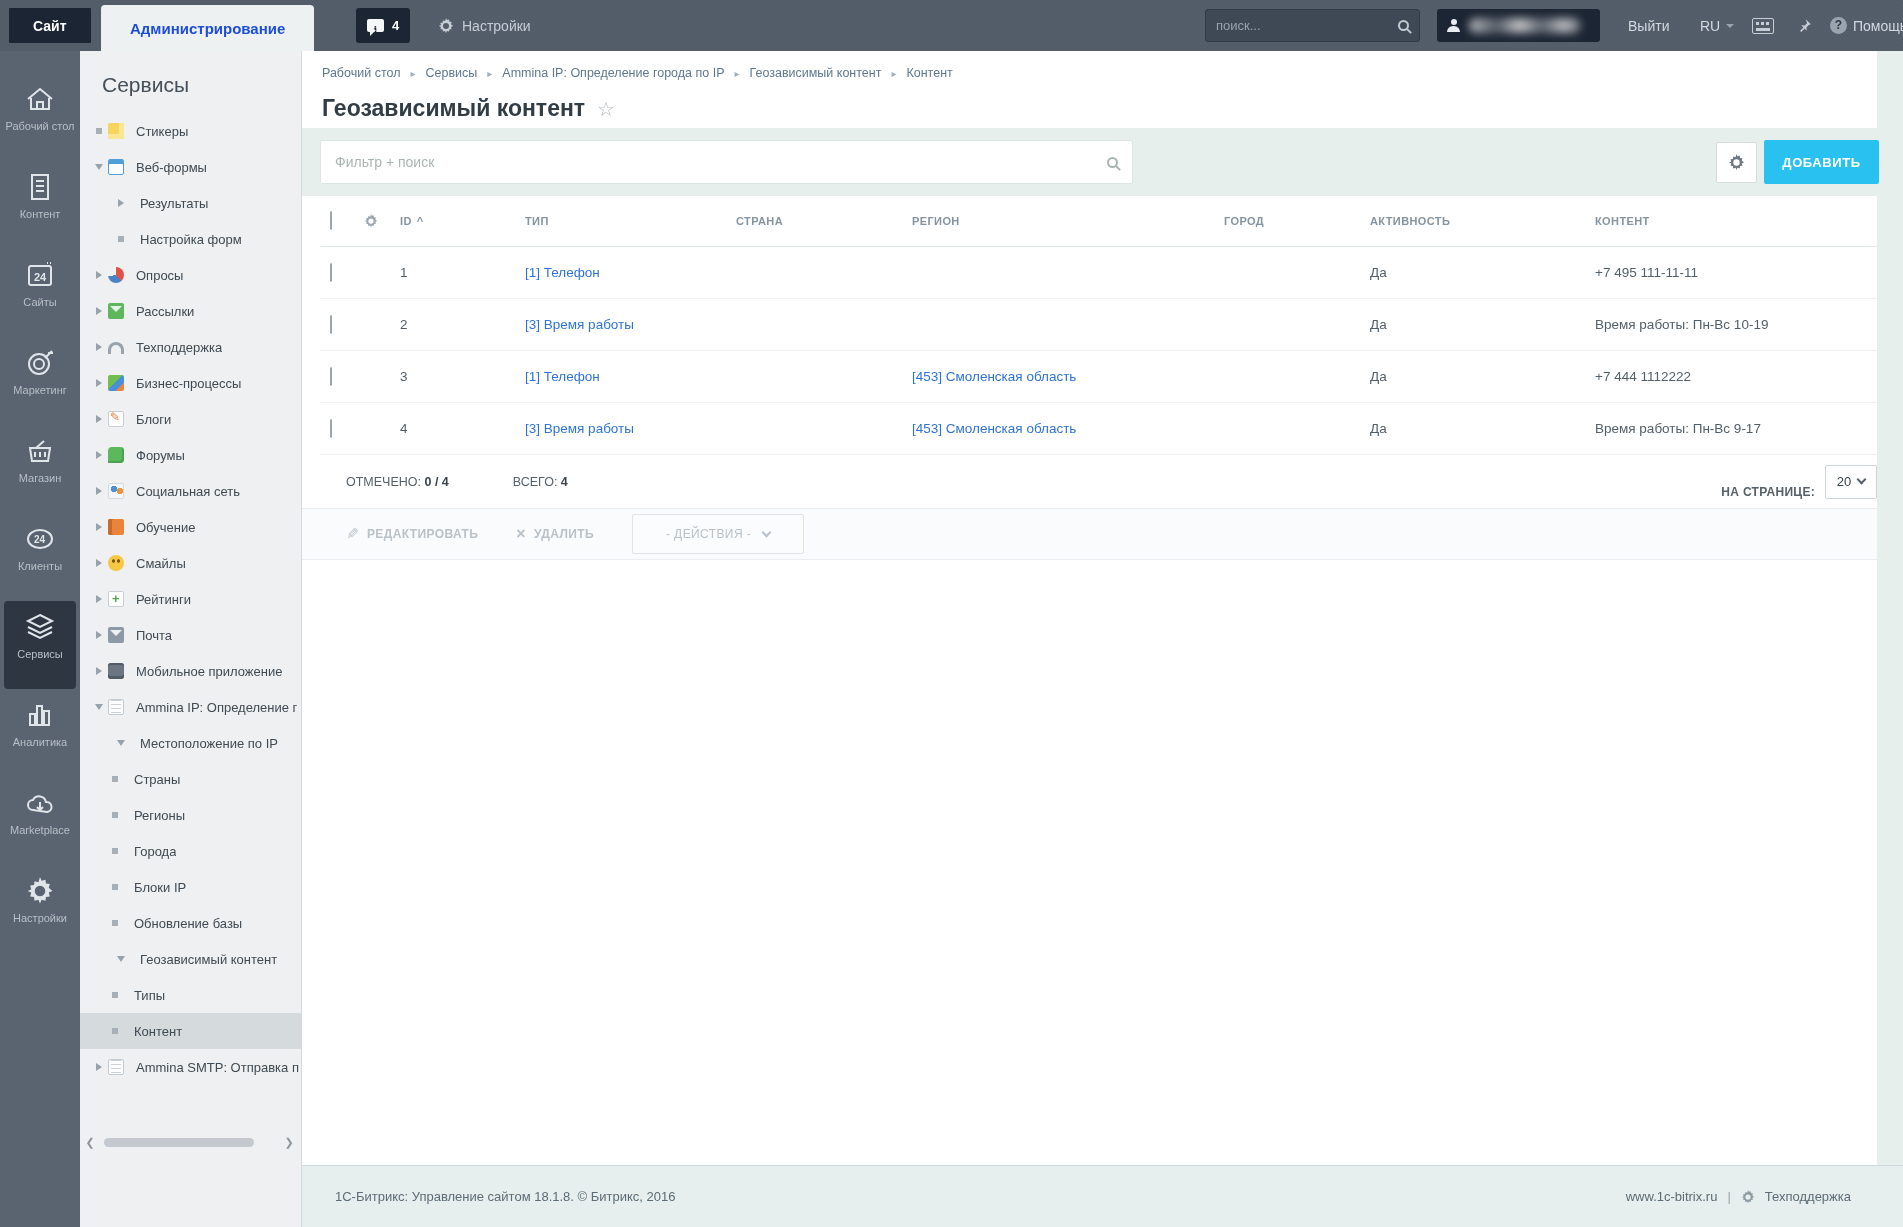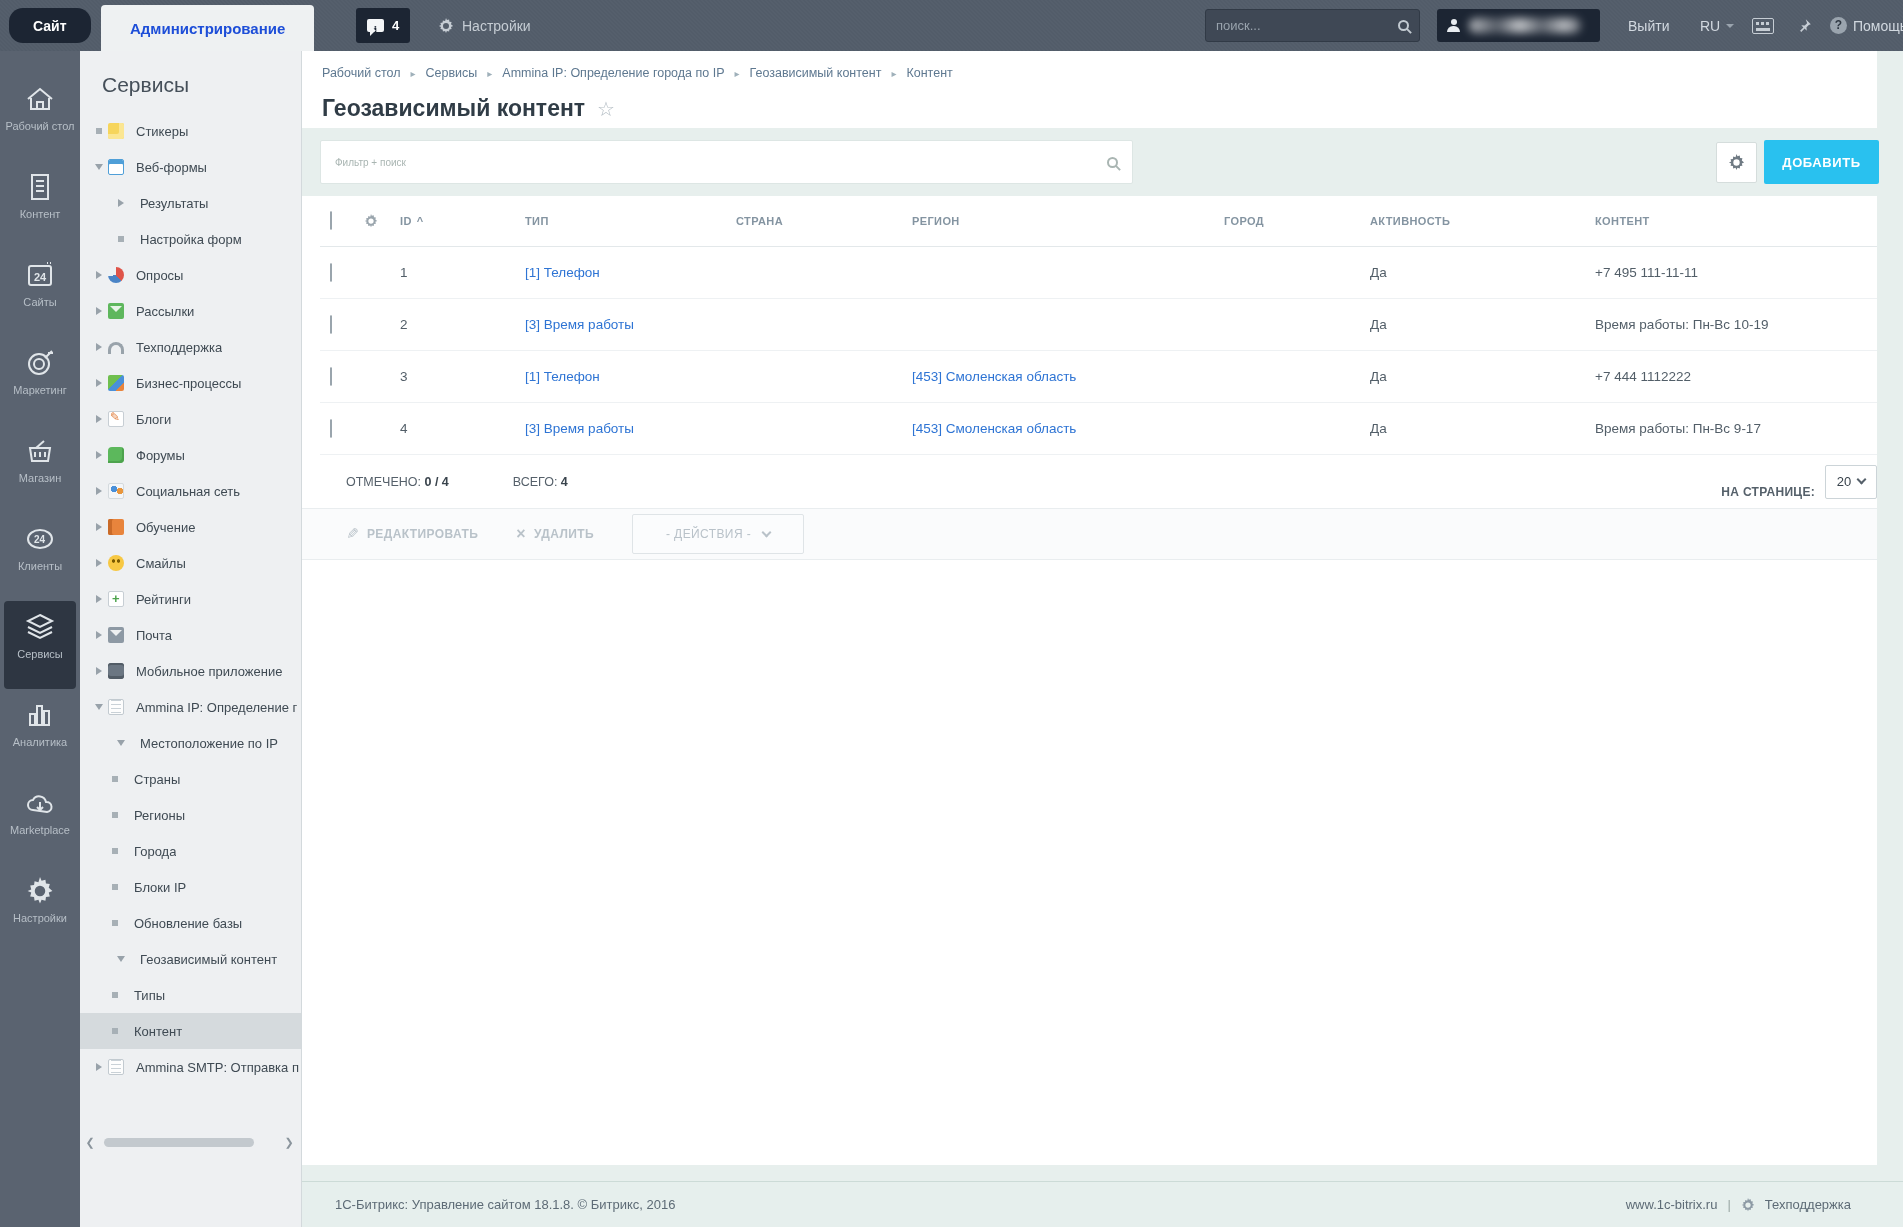--- a/index.html
+++ b/index.html
@@ -6,21 +6,21 @@
   html,body { width:1903px; height:1227px; overflow:hidden; }
   body { font-family:"Liberation Sans","DejaVu Sans",sans-serif; background:#e7efed; }
   .screen { position:relative; width:1903px; height:1227px; }
 
   
   .topbar { position:absolute; left:0; top:0; width:100%; height:51px;
     background:#525c69;
     background-image:linear-gradient(45deg, rgba(255,255,255,.02) 25%, transparent 25%, transparent 50%, rgba(255,255,255,.02) 50%, rgba(255,255,255,.02) 75%, transparent 75%);
     background-size:4px 4px; z-index:30; }
   .tab-site { position:absolute; left:9px; top:8px; height:35px; padding:0 24px;
-    background:#1c2533; border-radius:14px; color:#fff; font-size:14px; font-weight:bold;
+    background:#1c2533; border-radius:1px; color:#fff; font-size:14px; font-weight:bold;
     display:flex; align-items:center; cursor:pointer; }
   .tab-admin { position:absolute; left:101px; top:5px; height:46px; padding:0 29px;
     background:#eef1f2; border-radius:4px 4px 0 0; color:#1d4ed8; font-size:15px; font-weight:bold;
     display:flex; align-items:center; cursor:pointer; }
   .notif-btn { position:absolute; left:356px; top:8px; height:35px; padding:0 11px;
     background:#1c2533; border-radius:3px; display:flex; align-items:center; gap:8px; cursor:pointer; }
   .bubble-i { width:17px; height:13px; background:#f4f6f8; border-radius:2px; position:relative;
     text-align:center; }
   .bubble-i::before { content:"i"; font:bold 10px/13px "DejaVu Serif",serif; color:#1c2533; }
   .bubble-i::after { content:""; position:absolute; left:3px; bottom:-4px;
@@ -122,21 +122,21 @@
   .white-top { position:absolute; left:0; top:0; width:1575px; height:77px; background:#fff; }
   .crumbs { position:absolute; left:20px; top:15px; display:flex; align-items:center; gap:10px; font-size:12.5px; }
   .crumb { color:#5e7890; cursor:pointer; }
   .crumb-sep { color:#9fb0ba; font-size:10px; }
   .page-title-row { position:absolute; left:20px; top:44px; display:flex; align-items:center; gap:12px; }
   .page-title { font-size:23px; font-weight:bold; color:#303c46; }
   .fav-star { font-size:20px; color:#b4bdc4; cursor:pointer; }
 
   .filter-input { position:absolute; left:18px; top:89px; width:813px; height:44px; background:#fff;
     border:1px solid #dde6e4; border-radius:2px; display:flex; align-items:center; padding:0 14px; }
-  .filter-input input { flex:1; border:none; outline:none; font-size:10px; color:#55606a; font-family:inherit; }
+  .filter-input input { flex:1; border:none; outline:none; font-size:14px; color:#55606a; font-family:inherit; }
   .filter-input input::placeholder { color:#a9b5b2; }
   .filter-input .mag { color:#a9b5b2; }
   .gear-btn { position:absolute; left:1414px; top:91px; width:41px; height:41px; background:#fff;
     border:1px solid #d5dddc; border-radius:2px; display:flex; align-items:center; justify-content:center;
     color:#6f7a83; cursor:pointer; }
   .add-btn { position:absolute; left:1462px; top:89px; width:115px; height:44px; background:#29c1ef;
     border:none; border-radius:2px; color:#fff; font-size:13px; font-weight:bold; letter-spacing:.6px;
     cursor:pointer; font-family:inherit; }
 
   .white-main { position:absolute; left:0; top:145px; width:1575px; height:969px; background:#fff; }
@@ -173,21 +173,21 @@
     border-bottom:1px solid #e9edef; display:flex; align-items:center; padding-left:44px; gap:38px; }
   .act { display:flex; align-items:center; gap:8px; font-size:12px; font-weight:bold; letter-spacing:.4px;
     color:#b9c2c9; cursor:default; }
   .act .pencil { font-size:15px; color:#b9c2c9; transform:scaleX(-1); }
   .act .xmark { font-size:16px; color:#b9c2c9; font-weight:bold; }
   .act-dd { width:172px; height:40px; border:1px solid #dfe4e7; border-radius:2px; background:#fbfcfd;
     display:flex; align-items:center; justify-content:center; gap:12px; font-size:12px; letter-spacing:.4px;
     color:#b9c2c9; cursor:default; }
   .act-dd .chev { border-color:#b9c2c9; }
 
-  .page-footer { position:absolute; left:0; right:0; bottom:0; height:46px; background:#e6efed;
+  .page-footer { position:absolute; left:0; right:0; bottom:0; height:62px; background:#e6efed;
     border-top:1px solid #ccdbd7; display:flex; align-items:center; font-size:13px; color:#5d6b76; }
   .pf-left { margin-left:33px; }
   .pf-right { margin-left:auto; margin-right:52px; display:flex; align-items:center; gap:10px; }
   .pf-right .pf-link { color:#5d6b76; cursor:pointer; }
   .pf-sep { color:#9aa8a4; }
   .pf-gear { color:#8d9aa5; display:flex; }
 </style>
 </head>
 <body>
 

